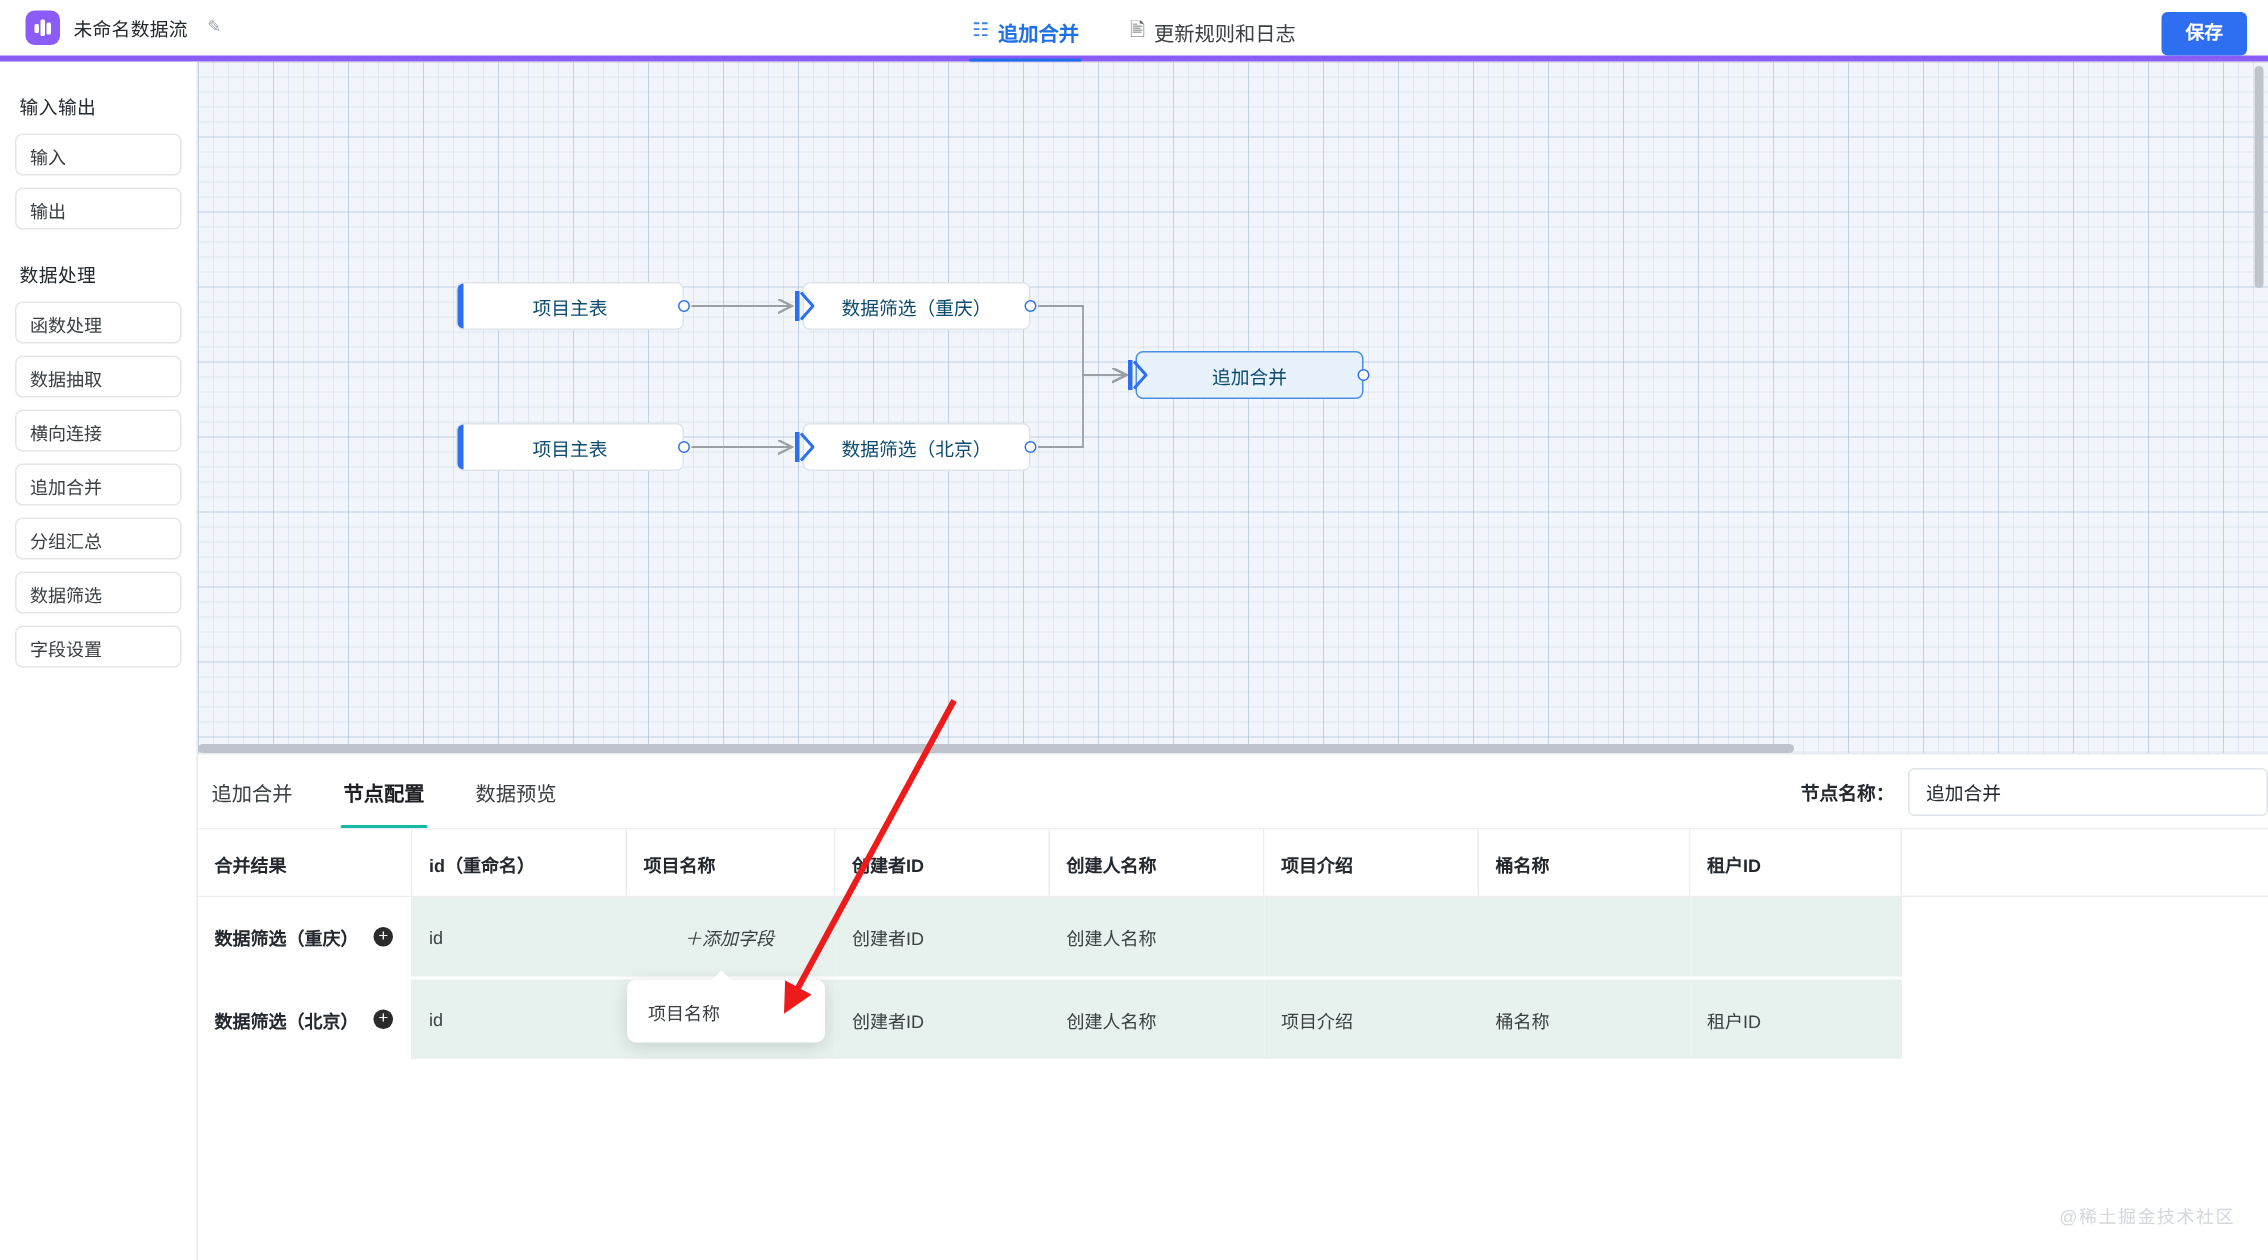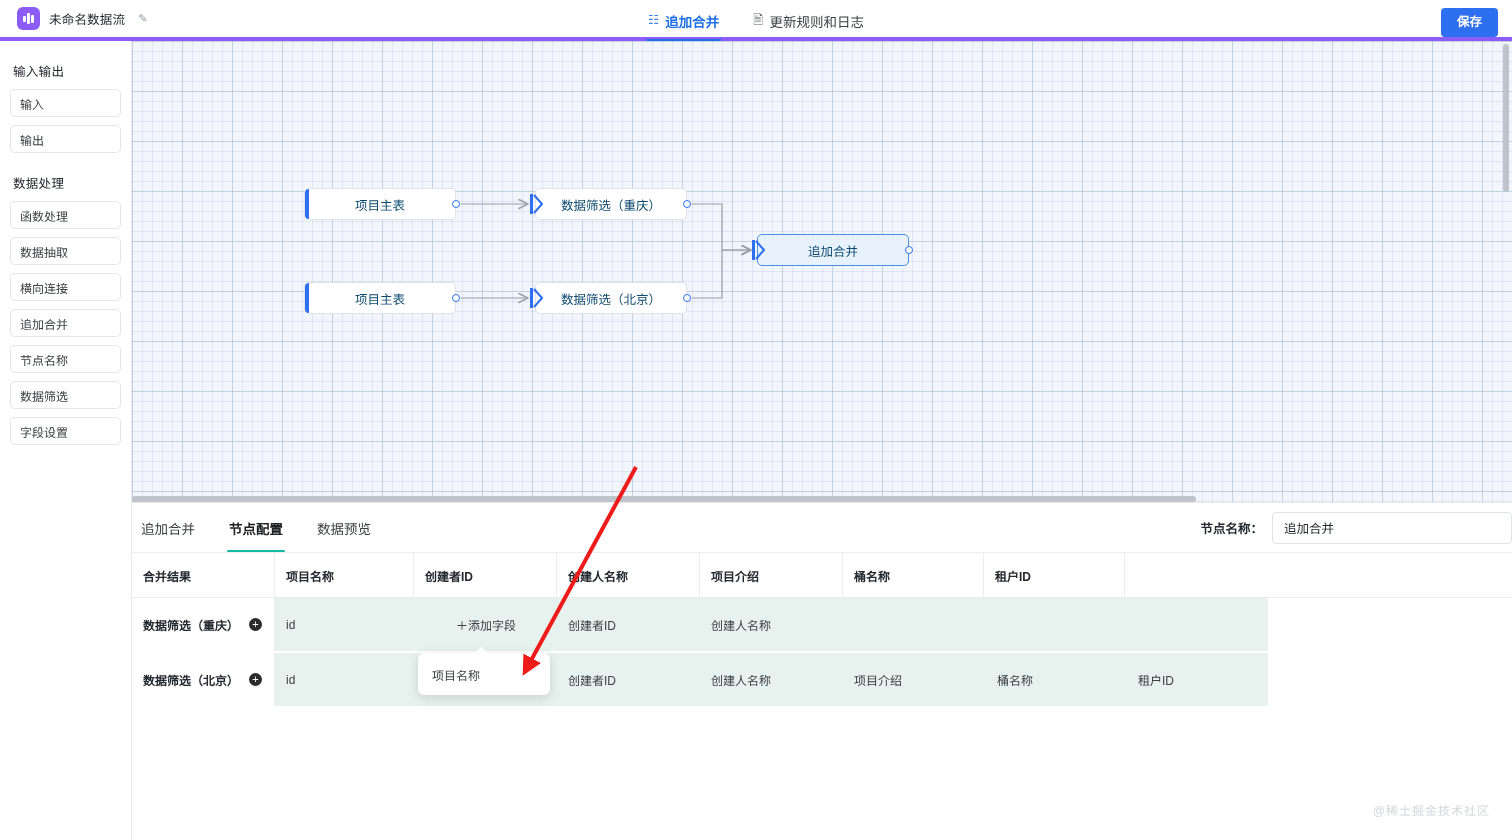--- a/index.html
+++ b/index.html
@@ -164,21 +164,21 @@
   }
   .plus-ico {
     width: 13px; height: 13px; border-radius: 50%; background: #2b2b2b;
     color: #fff; font-size: 11px; line-height: 12px; text-align: center;
     cursor: pointer; flex: 0 0 auto; font-weight: normal;
   }
   .add-field {
     font-size: 12px; color: #3c4043; cursor: pointer;
     width: 100%; text-align: center; padding-right: 14px;
   }
-  .cell.center { padding-left: 0; }
+  .cell.center { padding-left: 0; font-style: italic; }
 
   
   .dropdown {
     position: absolute; left: 418px; top: 653px; width: 132px; height: 42px;
     background: #ffffff; border-radius: 6px;
     box-shadow: 0 3px 12px rgba(0,0,0,.14); z-index: 60;
     display: flex; align-items: center; padding-left: 14px;
     font-size: 12px; color: #3c4043; cursor: pointer;
   }
   .dropdown::before {
@@ -239,21 +239,21 @@
   <div class="side-item">
     <span>数据抽取</span>
   </div>
   <div class="side-item">
     <span>横向连接</span>
   </div>
   <div class="side-item">
     <span>追加合并</span>
   </div>
   <div class="side-item">
-    <span>节点名称</span>
+    <span>分组汇总</span>
   </div>
   <div class="side-item">
     <span>数据筛选</span>
   </div>
   <div class="side-item">
     <span>字段设置</span>
   </div>
 </div>
 
 <div class="canvas-wrap">
@@ -327,20 +327,21 @@
     </div>
     <div class="nodename-wrap">
       <span class="nodename-label">节点名称：</span>
       <input class="nodename-input" value="追加合并" style="">
     </div>
   </div>
 
   <div class="tbl">
     <div class="trow head">
       <div class="thead-cell" style="width:143px">合并结果</div>
+      <div class="thead-cell" style="width:143px">id（重命名）</div>
       <div class="thead-cell" style="width:139px">项目名称</div>
       <div class="thead-cell" style="width:143px">创建者ID</div>
       <div class="thead-cell" style="width:143px">创建人名称</div>
       <div class="thead-cell" style="width:143px">项目介绍</div>
       <div class="thead-cell" style="width:141px">桶名称</div>
       <div class="thead-cell" style="width:141px">租户ID</div>
     </div>
 
     <div class="trow body">
       <div class="cell first" style="width:143px">

